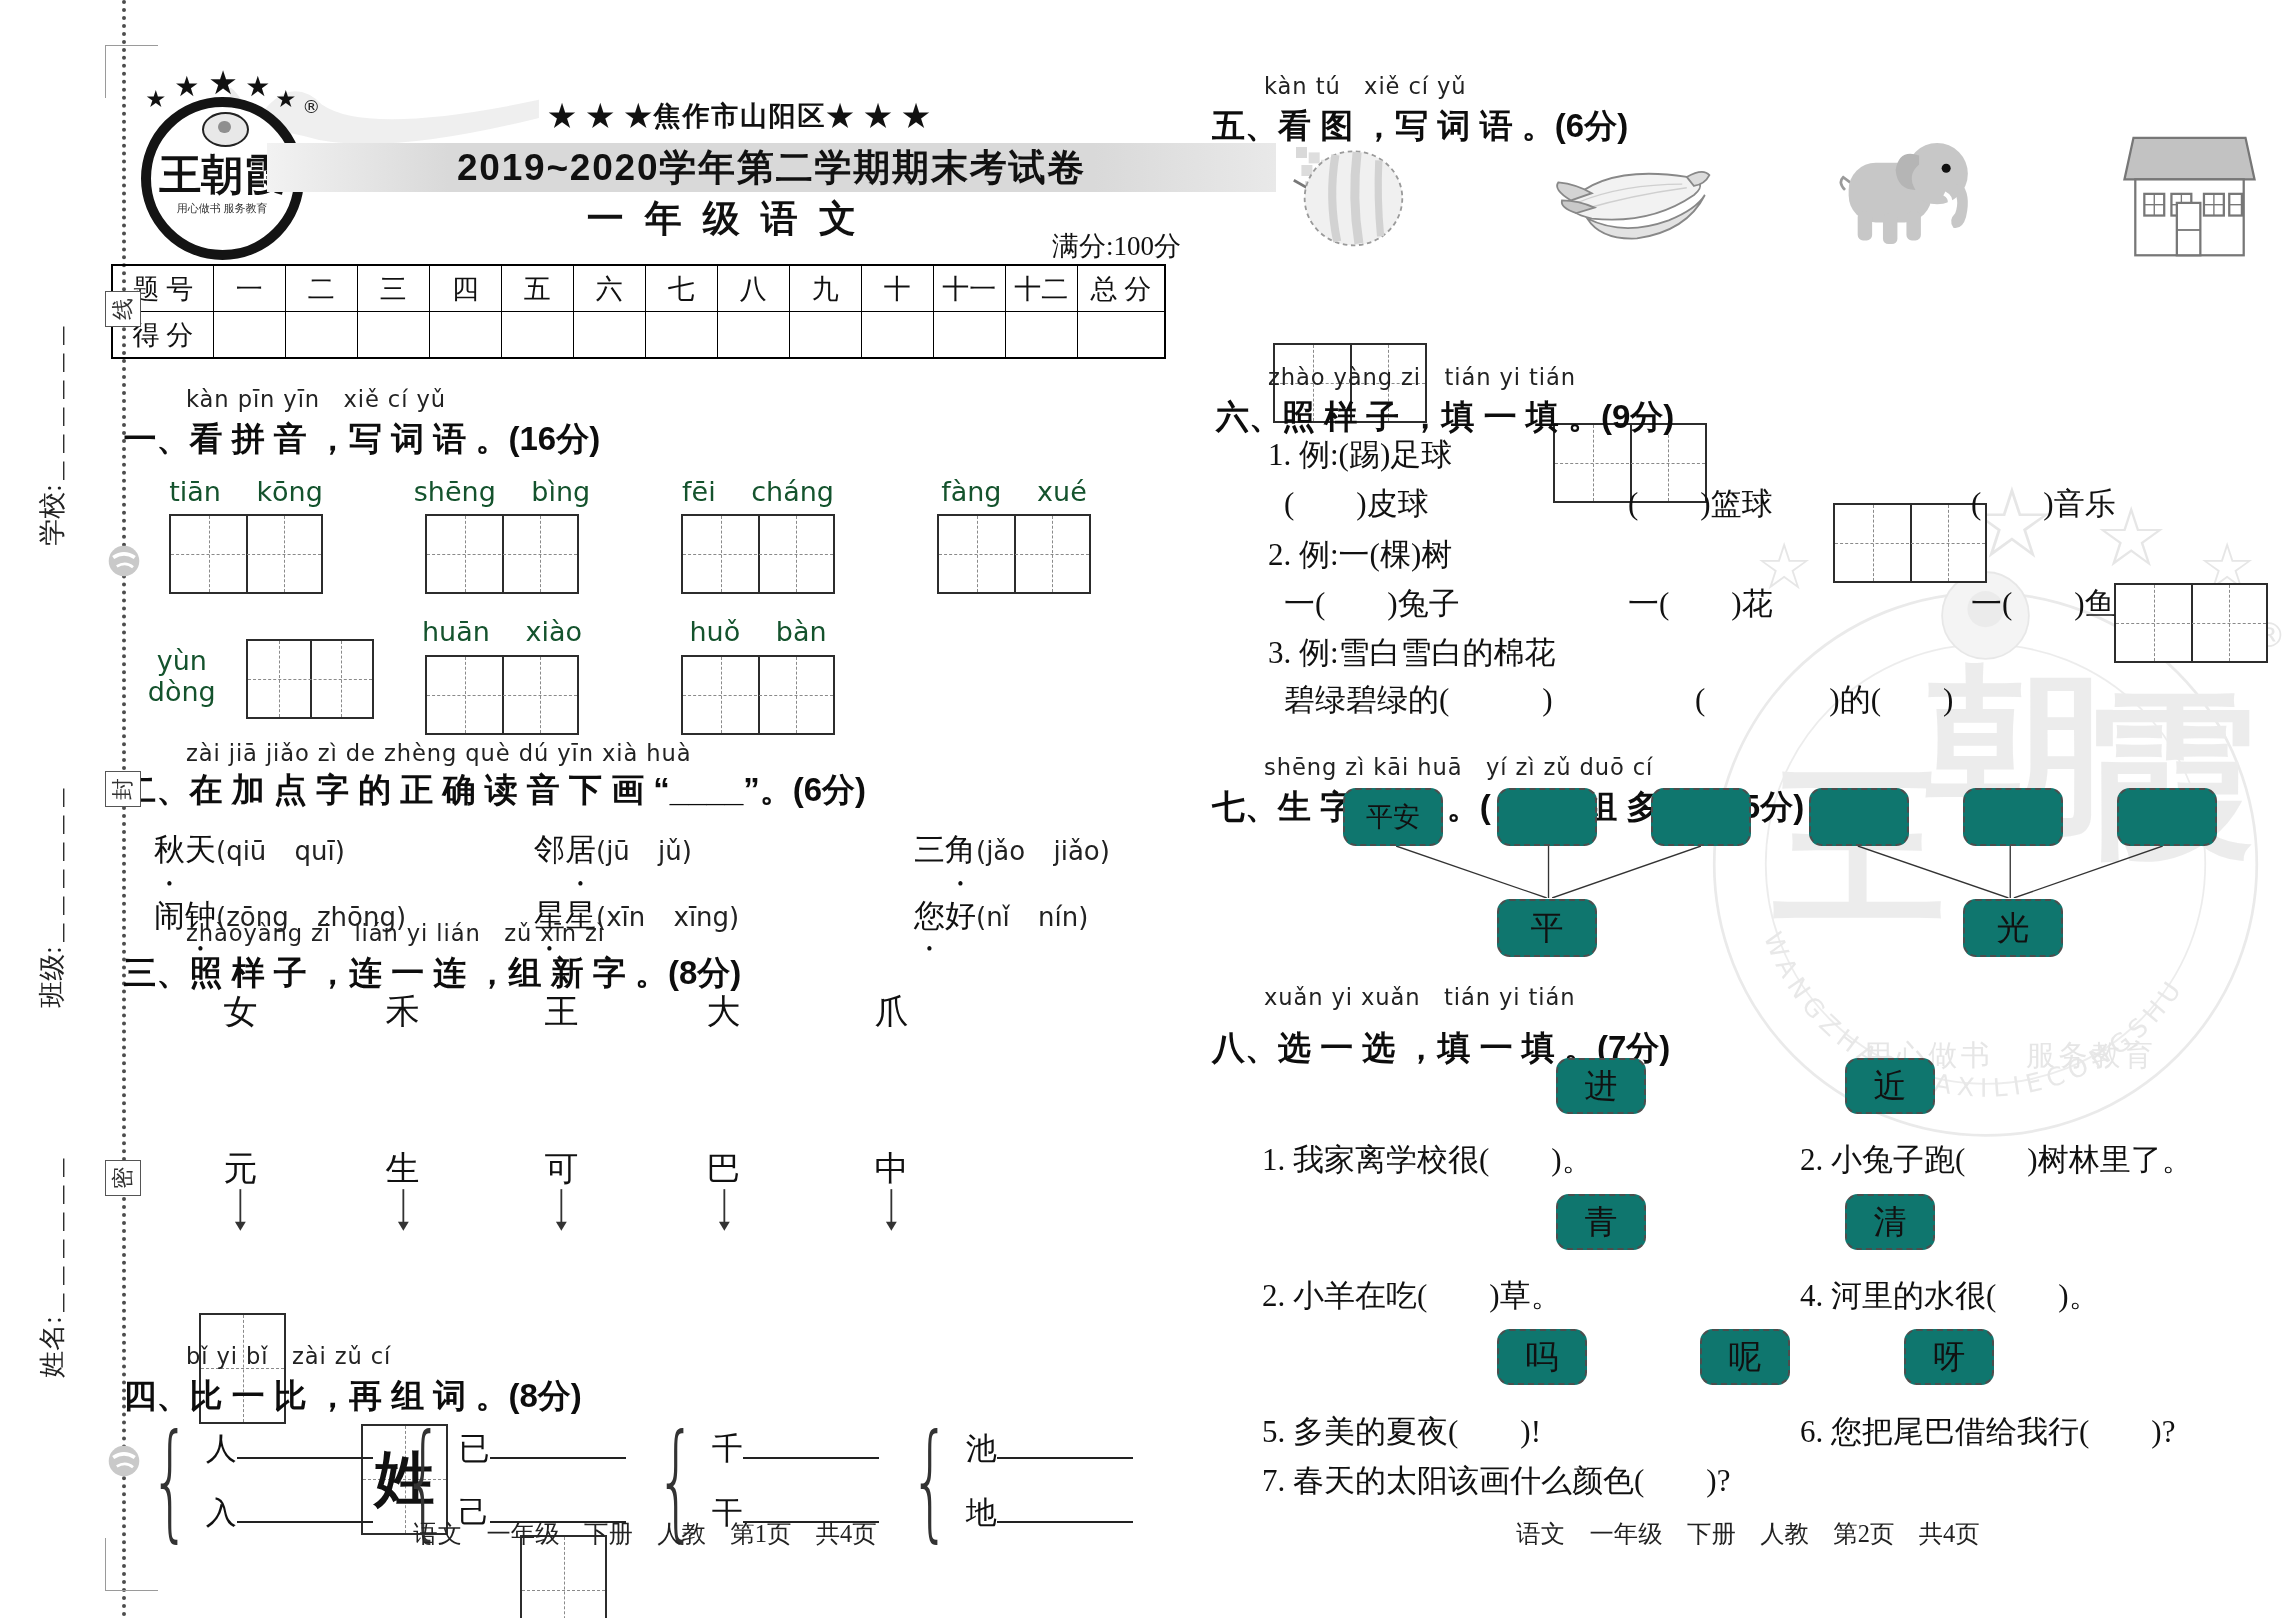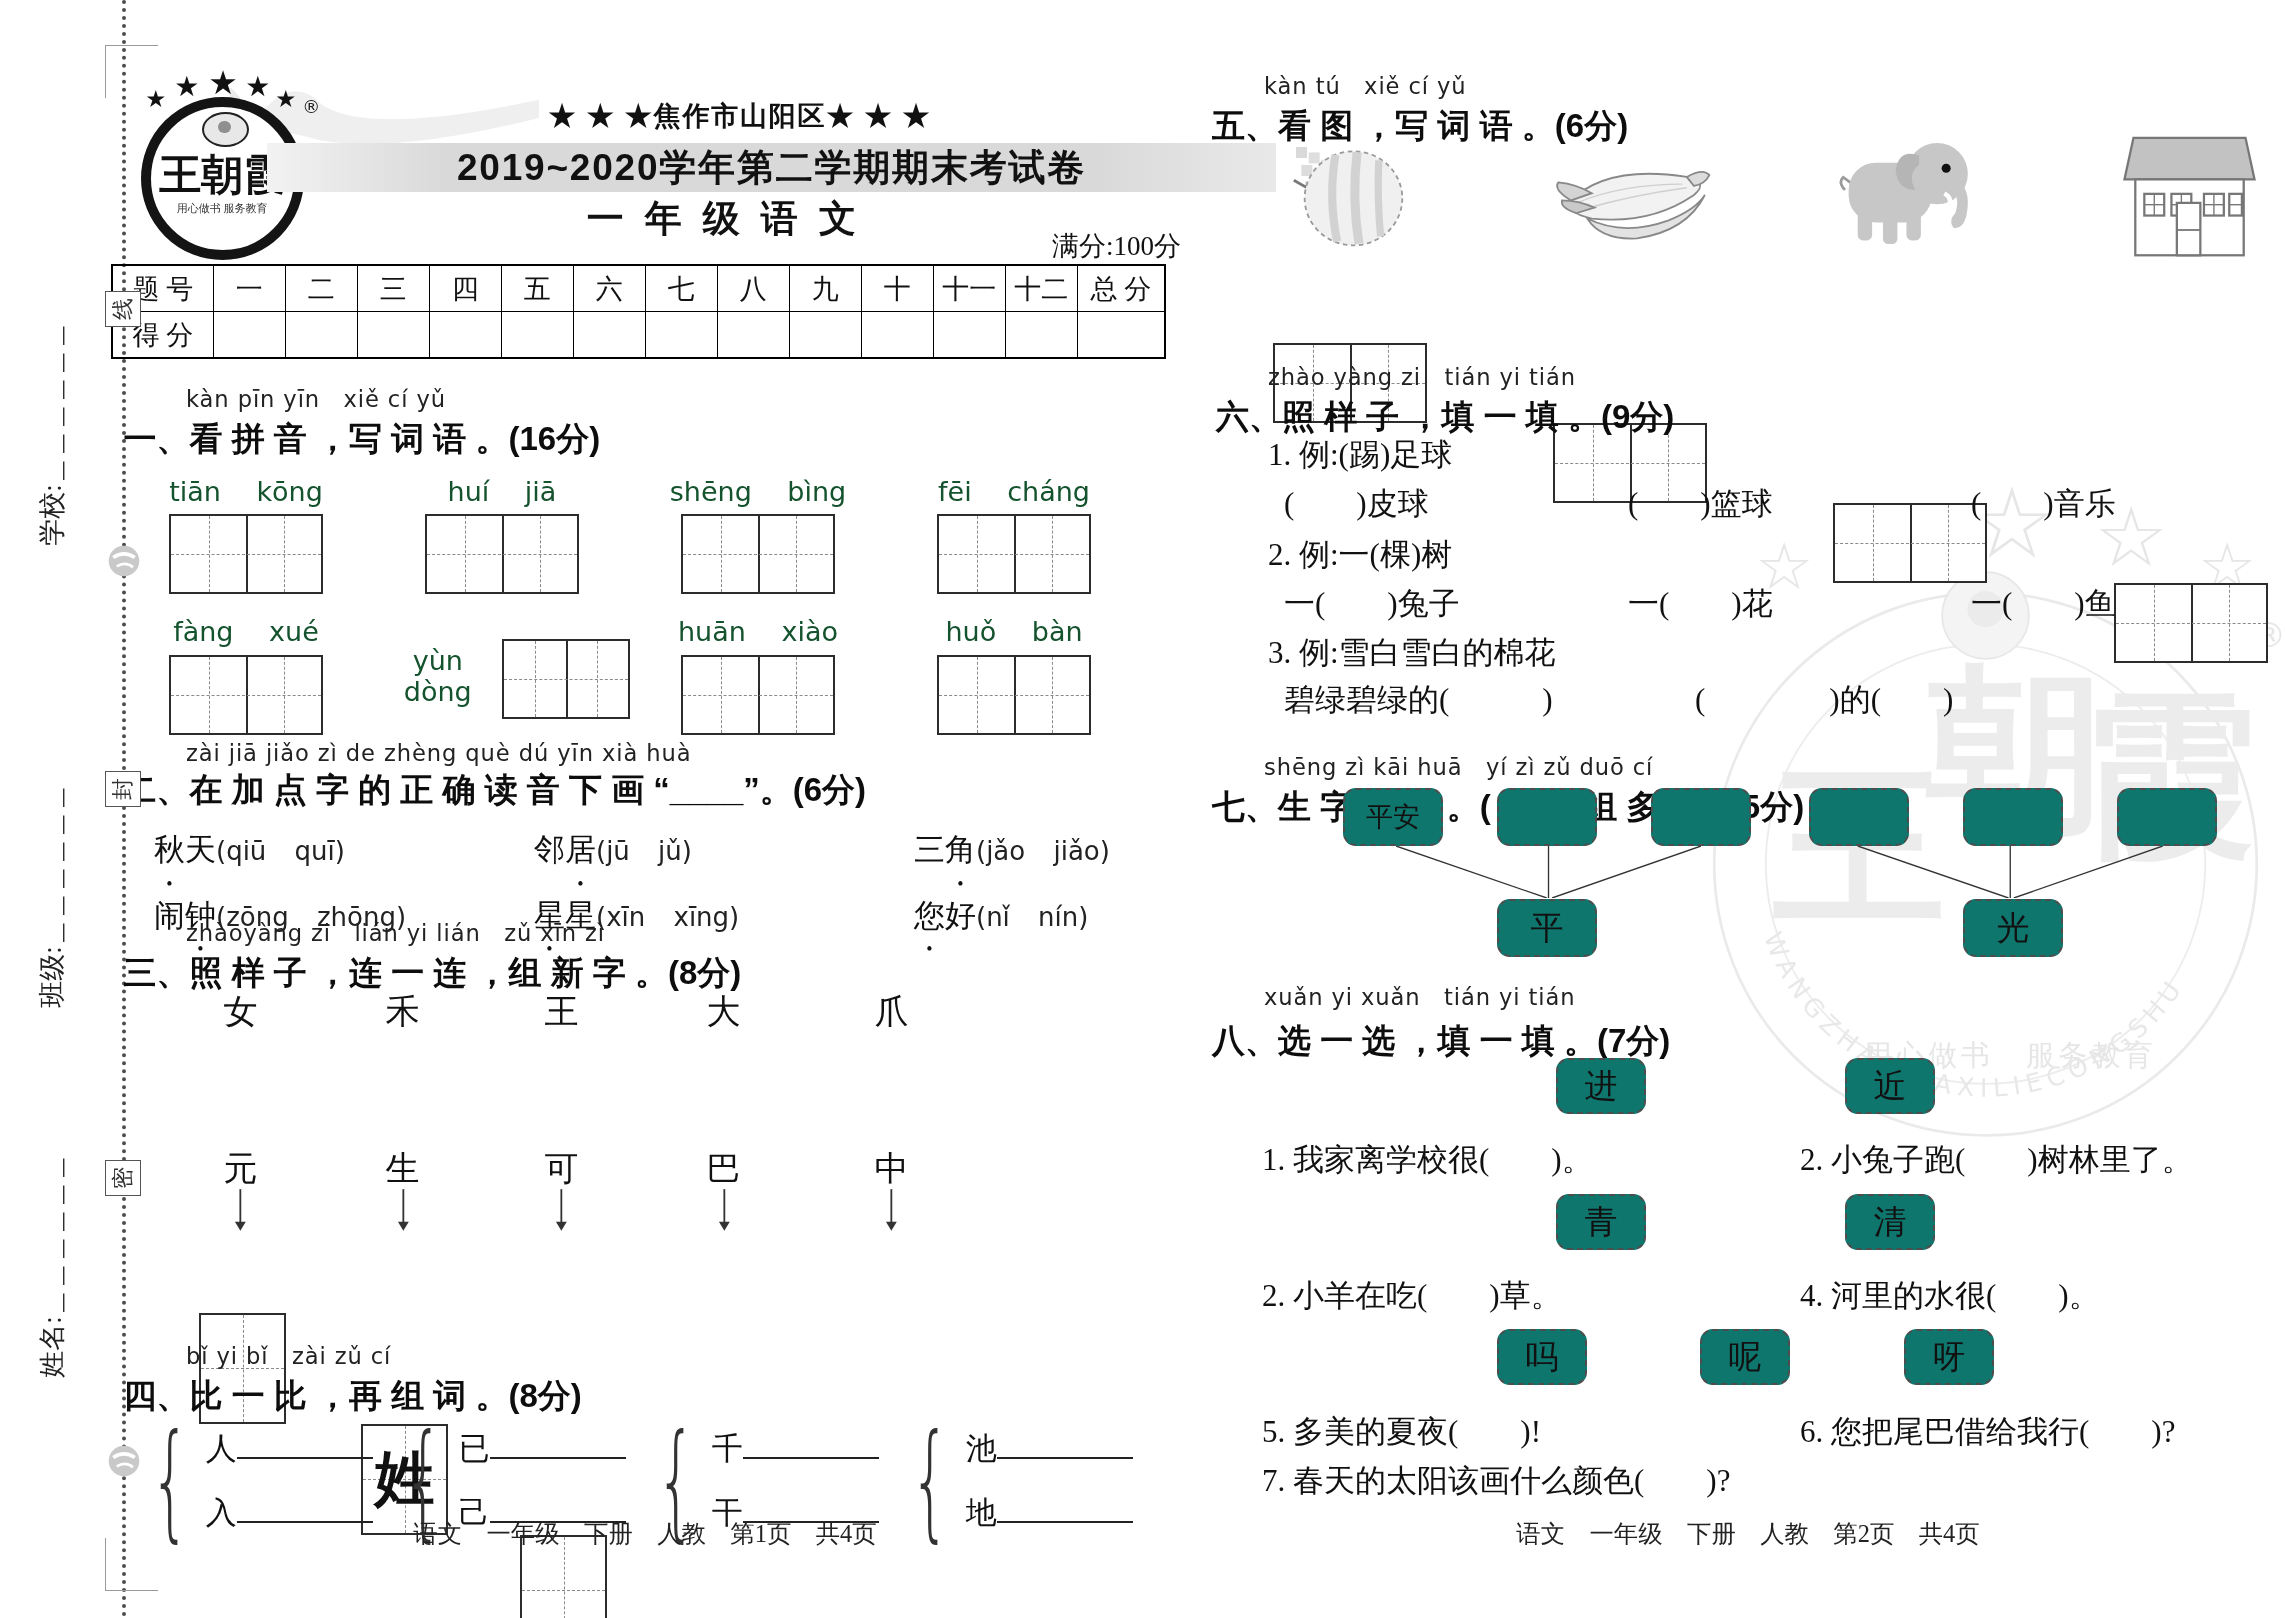--- a/index.html
+++ b/index.html
@@ -180,29 +180,20 @@
         <div style="display:flex;flex-direction:column;align-items:center;">
             <span class="wlabel">tiān kōng</span>
             <div class="wbox2" style="margin-top:7.2px;">
               <i class="mid"></i>
               <i class="v1"></i>
               <i class="v2"></i>
               <i class="h"></i>
             </div>
           </div>
         <div style="display:flex;flex-direction:column;align-items:center;">
-            <span class="wlabel">huí jiā</span>
-            <div class="wbox2" style="margin-top:7.2px;">
-              <i class="mid"></i>
-              <i class="v1"></i>
-              <i class="v2"></i>
-              <i class="h"></i>
-            </div>
-          </div>
-        <div style="display:flex;flex-direction:column;align-items:center;">
             <span class="wlabel">shēng bìng</span>
             <div class="wbox2" style="margin-top:7.2px;">
               <i class="mid"></i>
               <i class="v1"></i>
               <i class="v2"></i>
               <i class="h"></i>
             </div>
           </div>
         <div style="display:flex;flex-direction:column;align-items:center;">
             <span class="wlabel">fēi cháng</span>
@@ -459,21 +450,21 @@
         <line x1="715" y1="0" x2="883" y2="58" stroke="#333" stroke-width="1.5"></line>
         <line x1="885" y1="0" x2="885" y2="58" stroke="#333" stroke-width="1.5"></line>
         <line x1="1055" y1="0" x2="889" y2="58" stroke="#333" stroke-width="1.5"></line>
       </svg>
       <div class="stitch abs" style="left:285px;top:183px;width:100px;height:58px;">平</div>
       <div class="stitch abs" style="left:751px;top:183px;width:100px;height:58px;">光</div>
     </div>
 
     <div class="abs" style="left:0;top:982px;width:1072px;height:525px;">
       <div class="pinyin" style="margin-left:52px;">xuǎn yi xuǎn　tián yi tián</div>
-      <div class="hd" style="margin-top:6px;">八、选 一 选 ，填 一 填 。(7分)</div>
+      <div class="hd" style="margin-top:13px;">八、选 一 选 ，填 一 填 。(7分)</div>
       <div class="stitch abs" style="left:344px;top:76px;width:90px;height:56px;">进</div>
       <div class="stitch abs" style="left:633px;top:76px;width:90px;height:56px;">近</div>
       <span class="cn abs" style="left:50px;top:157px;">1. 我家离学校很(　　)。</span>
       <span class="cn abs" style="left:588px;top:157px;">2. 小兔子跑(　　)树林里了。</span>
       <div class="stitch abs" style="left:344px;top:212px;width:90px;height:56px;">青</div>
       <div class="stitch abs" style="left:633px;top:212px;width:90px;height:56px;">清</div>
       <span class="cn abs" style="left:50px;top:293px;">2. 小羊在吃(　　)草。</span>
       <span class="cn abs" style="left:588px;top:293px;">4. 河里的水很(　　)。</span>
       <div class="stitch abs" style="left:285px;top:347px;width:90px;height:56px;">吗</div>
       <div class="stitch abs" style="left:488px;top:347px;width:90px;height:56px;">呢</div>

